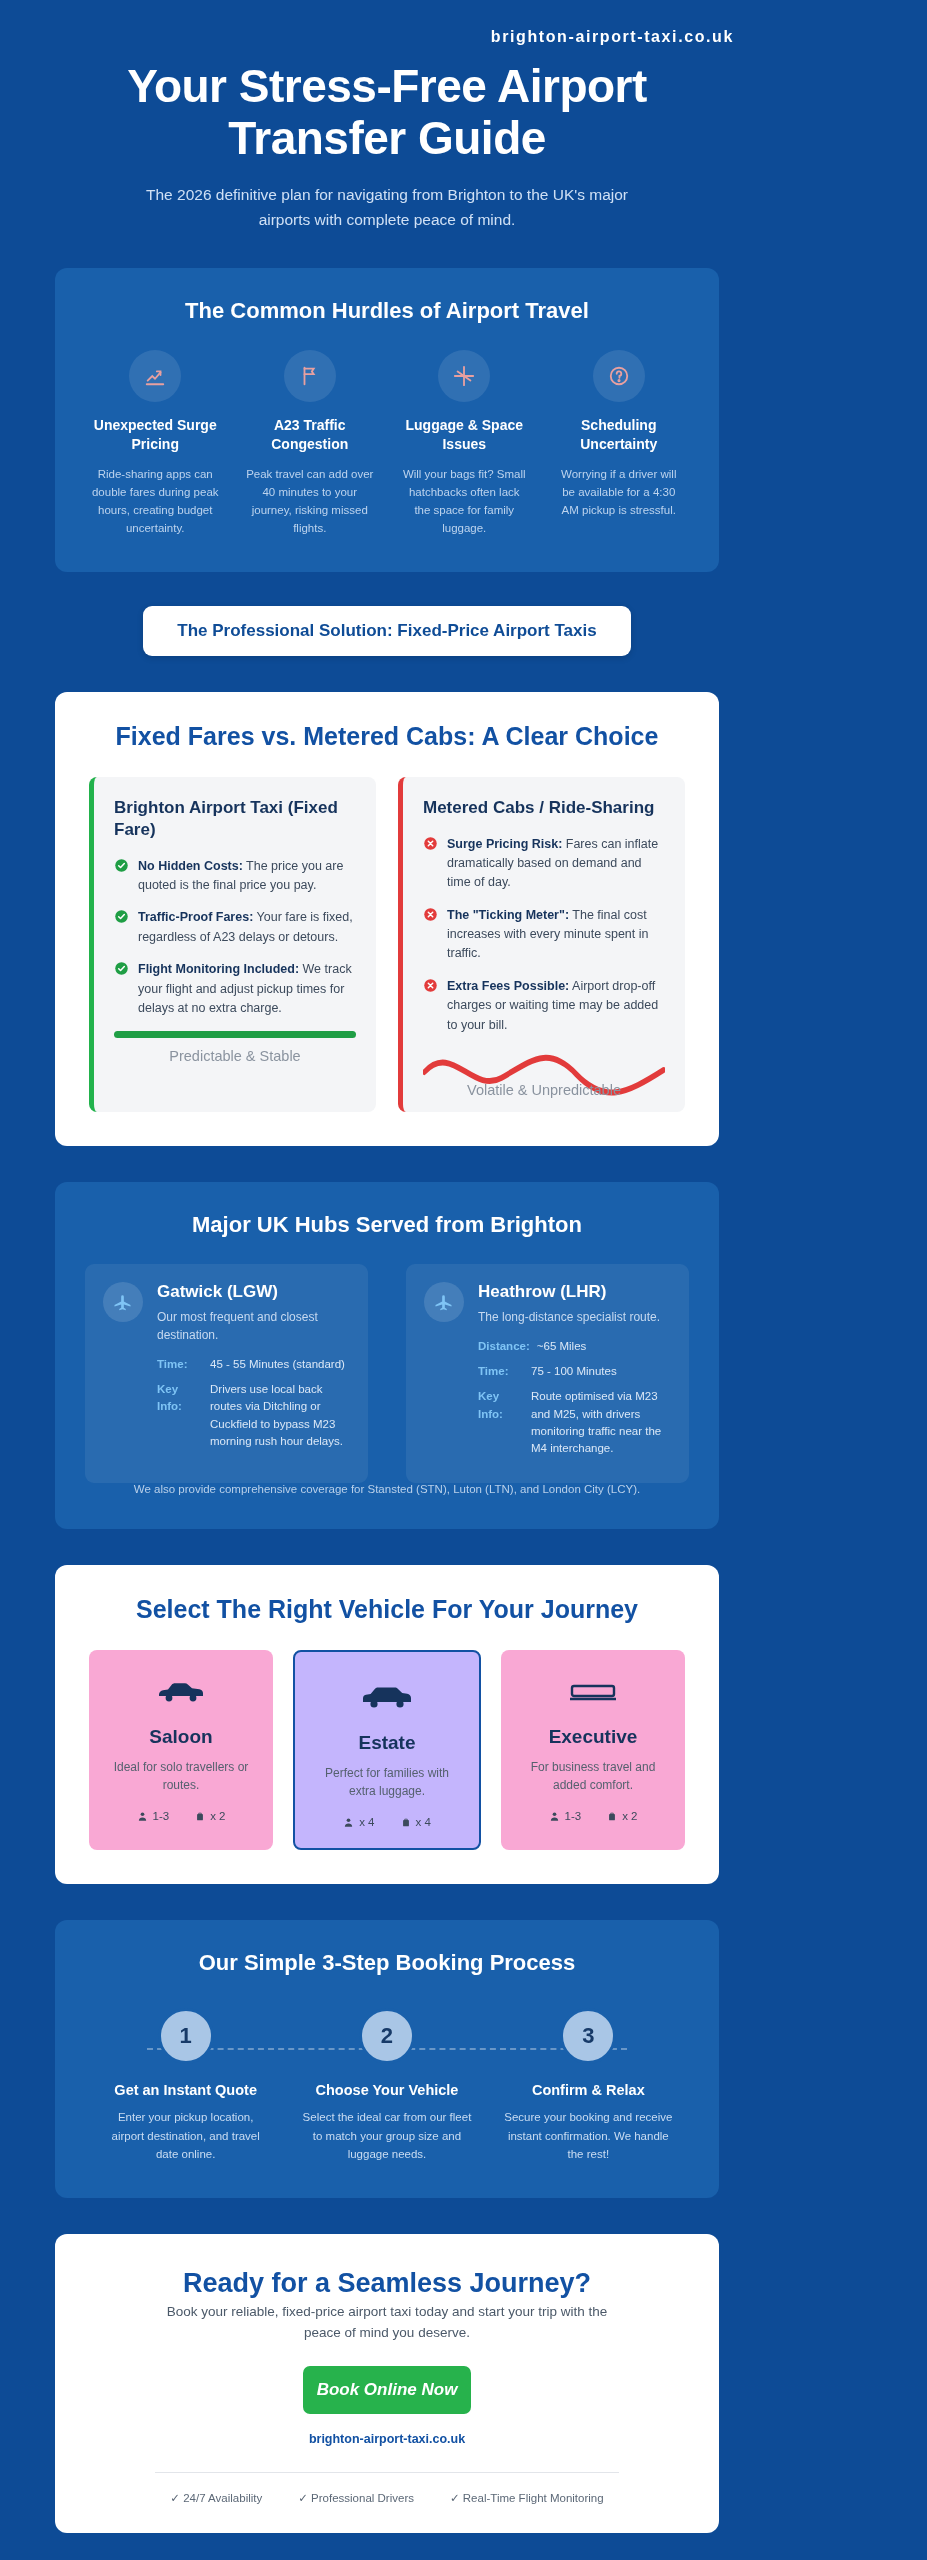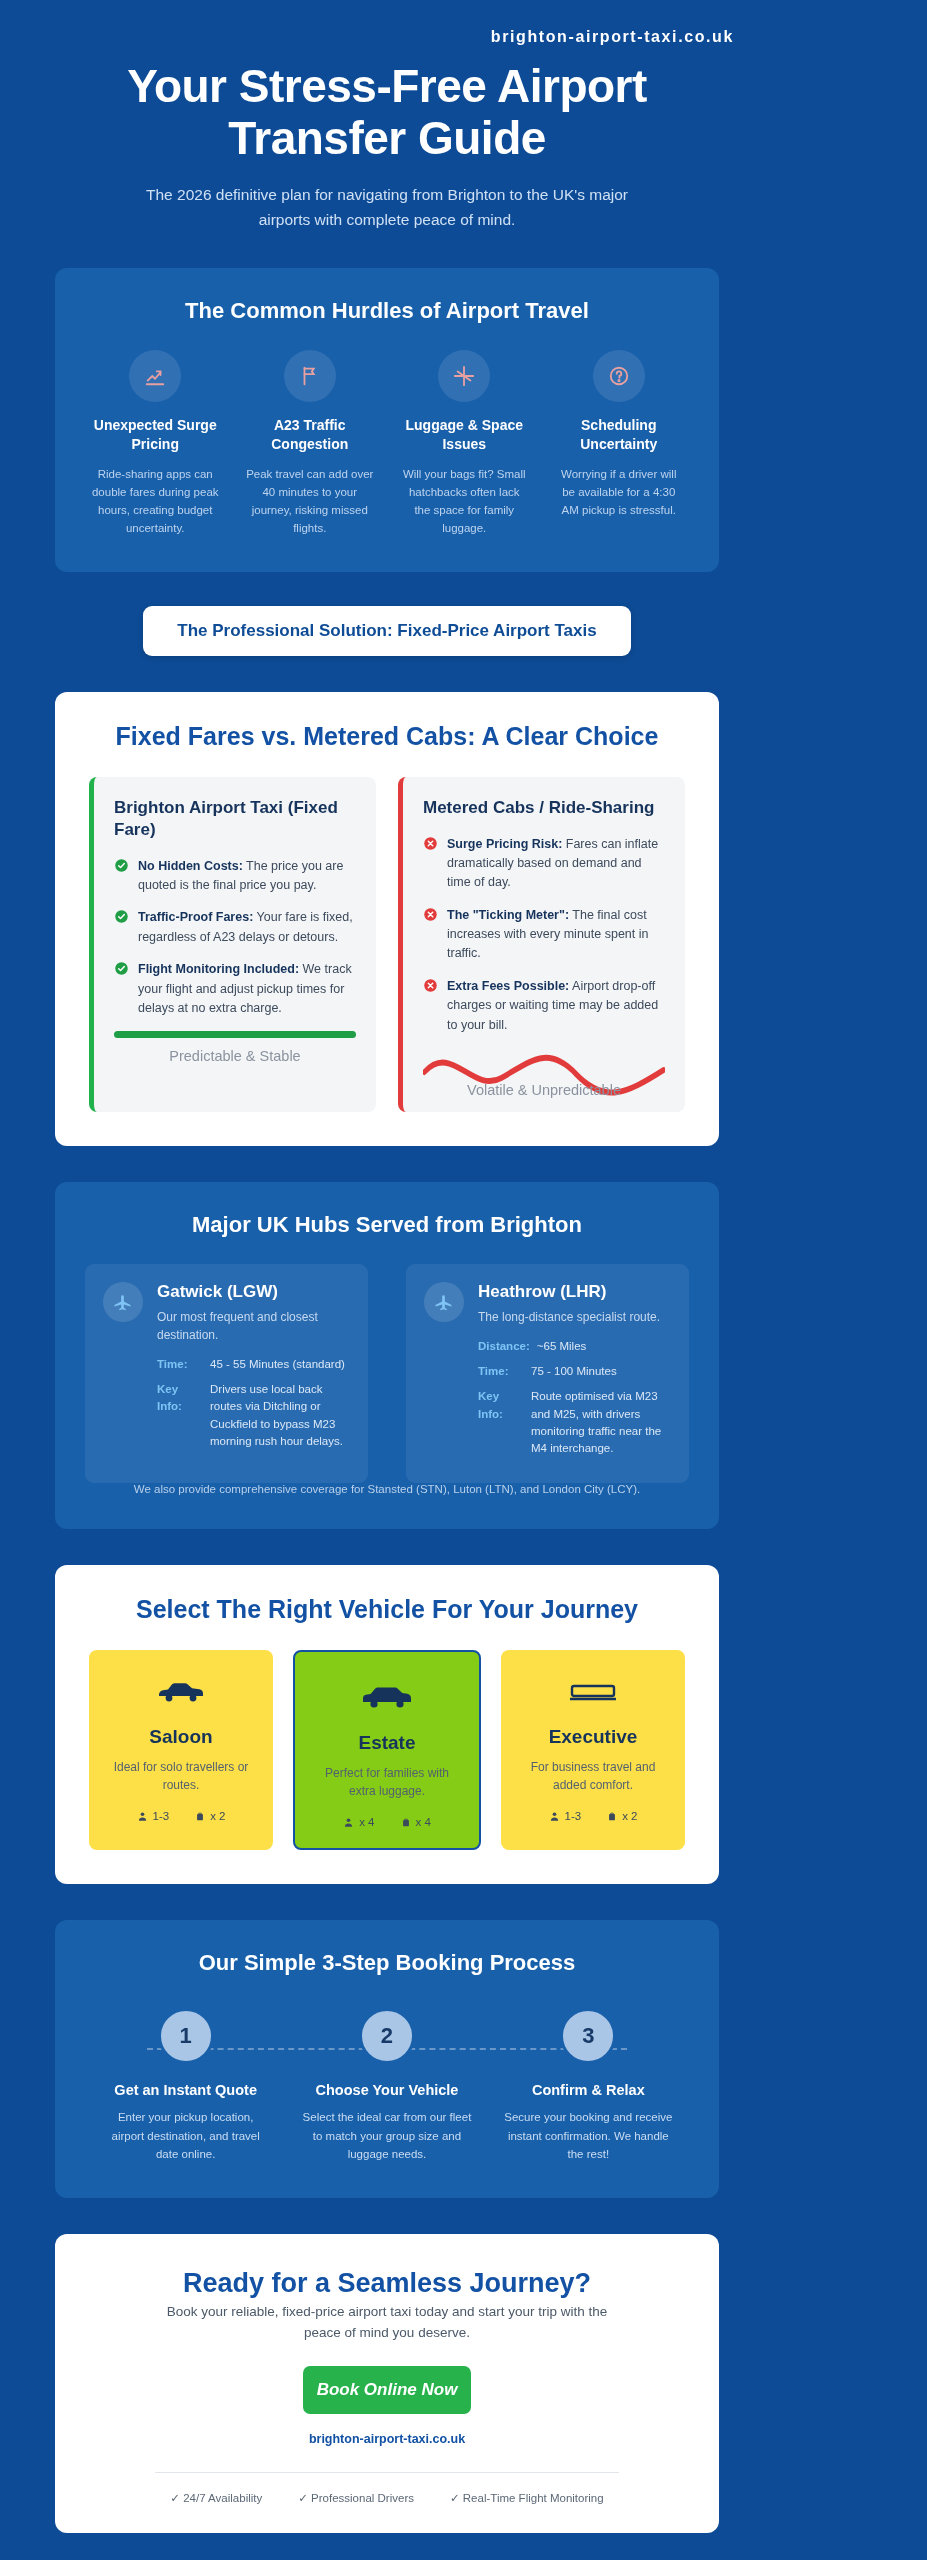--- a/index.html
+++ b/index.html
@@ -139,26 +139,26 @@
   .kv .k { color: #7fc4f5; font-weight: bold; flex: 0 0 46px; }
   .kv .v { color: #dbe8f7; }
   .hubs-note {
     text-align: center; font-size: 11.5px; color: #b9d0ea; 
   }
 
   
   .vehicles { display: flex; gap: 20px; }
   .veh {
     flex: 1;
-    background: #fde047;
+    background: #f9a8d4;
     border-radius: 8px;
     padding: 22px 16px 16px 16px;
     text-align: center;
   }
-  .veh.sel { background: #84cc16; border: 2px solid #1251a3; padding: 26px 16px 20px 16px; }
+  .veh.sel { background: #c4b5fd; border: 2px solid #1251a3; padding: 26px 16px 20px 16px; }
   .veh-ico { height: 40px; display:flex; align-items:center; justify-content:center; margin-bottom: 14px; }
   .veh h3 { font-size: 19px; font-weight: bold; color: #16335c; margin-bottom: 10px; }
   .veh p { font-size: 12px; line-height: 1.5; color: #55616f; margin-bottom: 16px; }
   .veh-stats { display: flex; justify-content: center; gap: 26px; font-size: 11.5px; color: #3c4a5c; }
   .veh-stats span { display: flex; align-items: center; gap: 5px; }
 
   
   .steps { position: relative; padding-top: 6px; }
   .steps-line {
     position: absolute; left: 62px; right: 62px; top: 46px;

